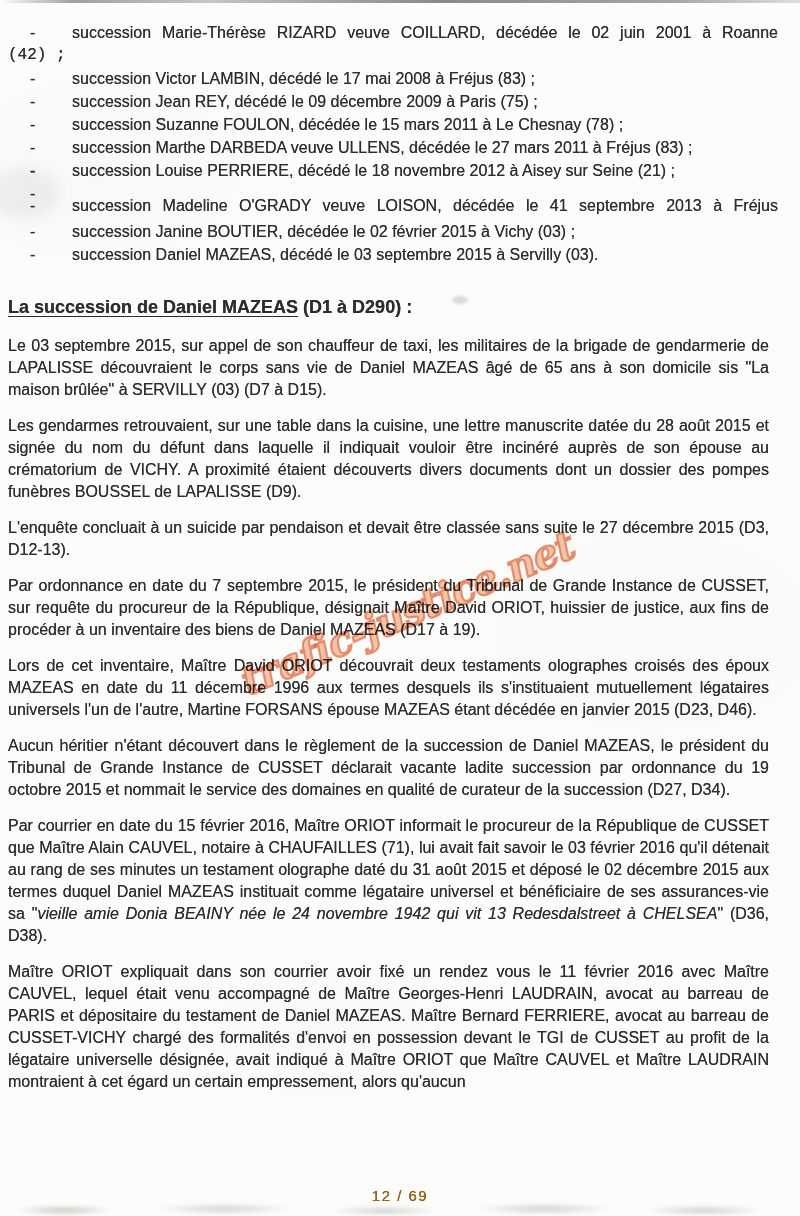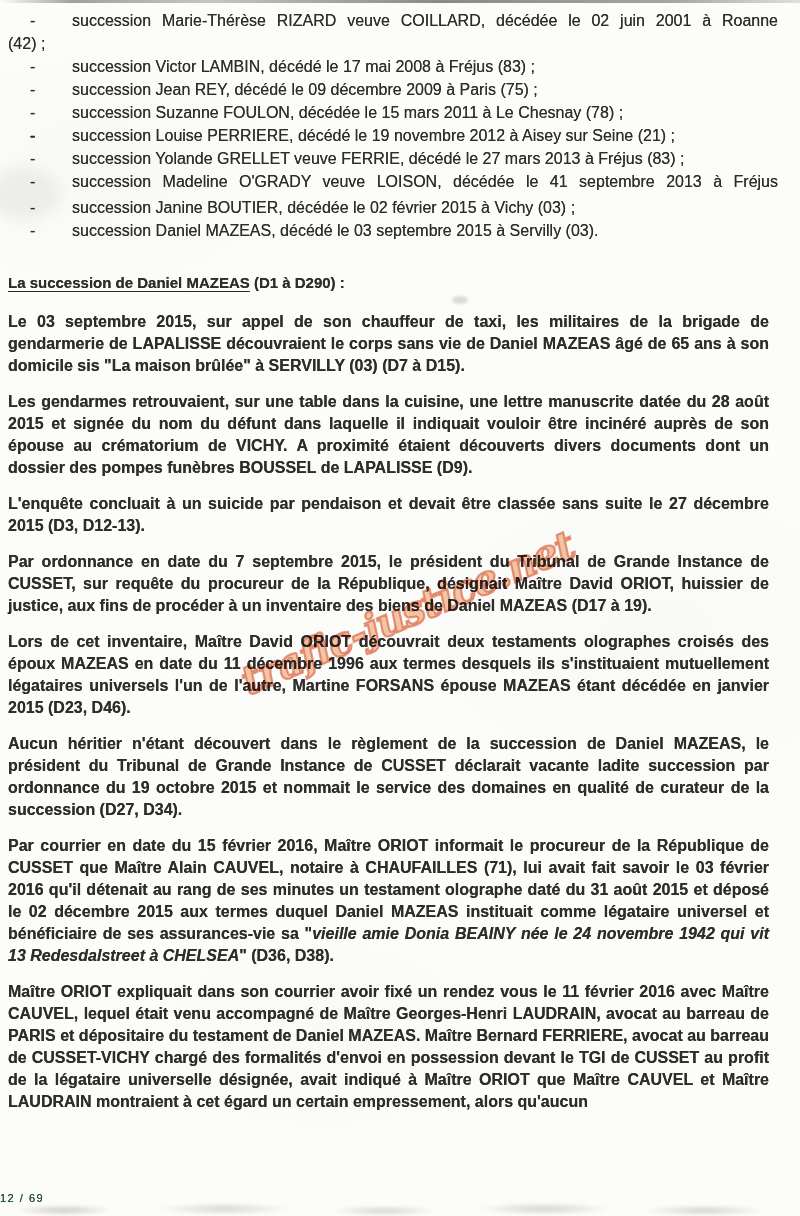--- a/index.html
+++ b/index.html
@@ -48,37 +48,36 @@
             background: rgba(100,100,94,0.22); filter: blur(1.5px); }
   
   .li {
     margin: 0; line-height: 23px;
     position: relative;
     text-indent: 64px;
     text-align: justify;
   }
   .li .dash { position: absolute; left: 22px; top: 0; text-indent: 0; }
   .li-wrap { text-indent: 0; }
-  .jline { display: block; text-indent: 64px; text-align: justify; text-align-last: justify; }
-  .cont  { display: block; text-indent: 0; text-align: center; text-align-last: left; }
+  .jline { display: block; text-indent: 64px; text-align: justify; text-align-last: justify; margin-top: 12px; }
+  .cont  { display: block; text-indent: 0; text-align: center; text-align-last: left; font-family: Liberation Mono, monospace; }
   .gap-before { margin-top: 3px; }
   
   .heading {
     margin: 30px 0 0 0;
     font-weight: bold;
-    font-size: 15px;
+    font-size: 18px;
     line-height: 22px;
   }
   .heading .u { text-decoration: underline; text-underline-offset: 3px; }
   
   .para {
     margin: 14px 9px 0 0;
     line-height: 22px;
     text-align: justify;
-    font-weight: bold;
   }
   .para-first { margin-top: 17px; }
   .para i { font-style: italic; }
   
   .watermark {
     position: absolute;
     left: 228px; top: 586px;
     width: 372px;
     font-family: "DejaVu Serif", serif;
     font-style: italic;
@@ -91,24 +90,24 @@
     text-shadow: 0 0 1px rgba(219,86,48,0.35);
     transform: rotate(-23deg);
     transform-origin: 50% 50%;
     mix-blend-mode: multiply;
     z-index: 5;
     pointer-events: none;
   }
   
   .footer {
     position: absolute; left: 0; right: 0; bottom: 12px;
-    text-align: left;
-    font-size: 11px;
+    text-align: center;
+    font-size: 15px;
     letter-spacing: 1.5px;
-    color: #14532d;
+    color: #a16207;
   }
 </style>
 </head>
 <body>
 
 <div class="page">
 
   <div class="scan-top"></div>
   <div class="blob blob-1"></div>
   <div class="blob blob-2"></div>
@@ -122,30 +121,30 @@
     <p class="li">
       <span class="dash">-</span><span>succession Victor LAMBIN, décédé le 17 mai 2008 à Fréjus (83) ;</span>
     </p>
     <p class="li">
       <span class="dash">-</span><span>succession Jean REY, décédé le 09 décembre 2009 à Paris (75) ;</span>
     </p>
     <p class="li">
       <span class="dash">-</span><span>succession Suzanne FOULON, décédée le 15 mars 2011 à Le Chesnay (78) ;</span>
     </p>
     <p class="li">
-      <span class="dash">-</span>
+      <span class="dash">-</span><span>succession Marthe DARBEDA veuve ULLENS, décédée le 27 mars 2011 à Fréjus (83) ;</span>
     </p>
     <p class="li">
       <span class="dash">-</span>
     </p>
     <p class="li">
-      <span class="dash">-</span><span>succession Louise PERRIERE, décédé le 19 novembre 2012 à Aisey sur Seine (21) ;</span>
+      <span class="dash">-</span><span>succession Louise PERRIERE, décédé le 18 novembre 2012 à Aisey sur Seine (21) ;</span>
     </p>
     <p class="li">
-      <span class="dash">-</span><span>succession Yolande GRELLET veuve FERRIE, décédé le 27 mars 2013 à Fréjus (83) ;</span>
+      <span class="dash">-</span>
     </p>
     <p class="li li-wrap">
       <span class="dash">-</span>
       <span class="jline">succession Madeline O'GRADY veuve LOISON, décédée le 41 septembre 2013 à Fréjus</span>
     </p>
     <p class="li gap-before">
       <span class="dash">-</span><span>succession Janine BOUTIER, décédée le 02 février 2015 à Vichy (03) ;</span>
     </p>
     <p class="li">
       <span class="dash">-</span><span>succession Daniel MAZEAS, décédé le 03 septembre 2015 à Servilly (03).</span>

